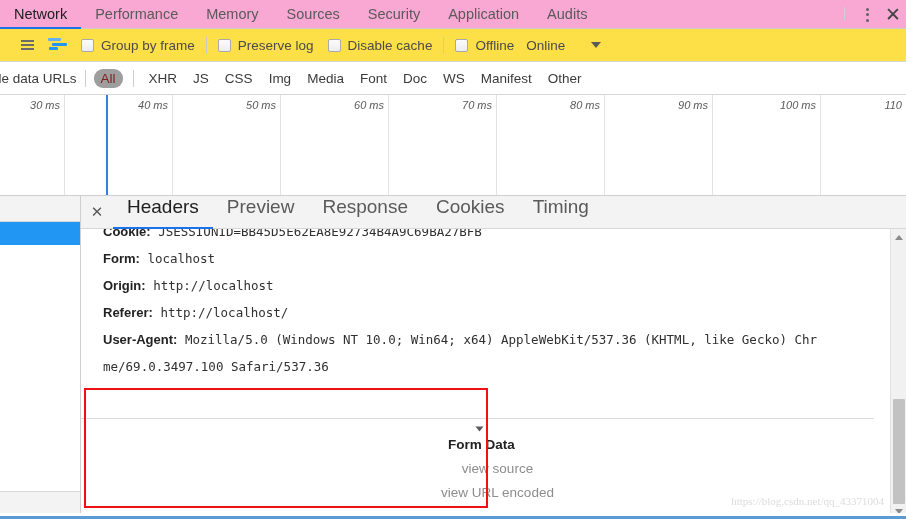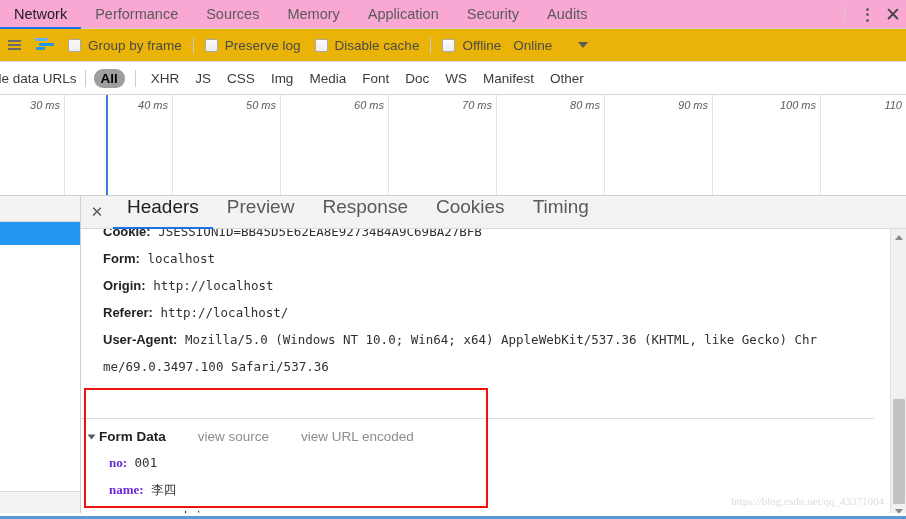--- a/index.html
+++ b/index.html
@@ -39,23 +39,23 @@
     display: flex; align-items: center; justify-content: center;
     width: 26px; height: 29px; color: #5f6368;
   }
   .dots { display: flex; flex-direction: column; gap: 2.5px; align-items: center; }
   .dots i { width: 3px; height: 3px; background: #5f6368; border-radius: 50%; display: block; }
   .close-x { font-size: 19px; color: #444; line-height: 1; font-weight: 300; }
 
   
   .net-toolbar {
     position: absolute; left: 0; top: 29px; width: 906px; height: 33px;
-    background: #eab308;
+    background: #fde047;
     border-bottom: 1px solid #d8d8d8;
-    display: flex; align-items: center; padding-left: 5px;
+    display: flex; align-items: center; padding-left: 18px;
   }
   .tb-item { display: flex; align-items: center; height: 100%; }
   .hamburger { width: 18px; display: flex; flex-direction: column; gap: 2px; padding-left: 3px; }
   .hamburger i { height: 2px; background: #6b6b6b; display: block; }
   .hamburger i:nth-child(1) { width: 13px; }
   .hamburger i:nth-child(2) { width: 13px; }
   .hamburger i:nth-child(3) { width: 13px; }
   .waterfall { width: 22px; height: 16px; margin-left: 11px; position: relative; }
   .waterfall i { position: absolute; height: 3px; background: #2196f3; display: block; border-radius: 1px; }
   .waterfall i:nth-child(1) { top: 1px;  left: 1px;  width: 13px; background:#60b2f5; }
@@ -78,21 +78,21 @@
     position: absolute; left: 0; top: 62px; width: 906px; height: 33px;
     background: #ffffff; border-bottom: 1px solid #d8d8d8;
     display: flex; align-items: center;
   }
   .filter-clip { font-size: 13.5px; color: #3b3b3b; white-space: nowrap; margin-left: -6px; }
   .fsep { width: 1px; height: 17px; background: #cecece; margin: 0 8px; }
   .ftype {
     font-size: 13.5px; color: #3b3b3b; padding: 2px 7px; border-radius: 9px;
     white-space: nowrap; margin-right: 2px;
   }
-  .ftype.active { background: #9e9e9e; color: #000000; font-weight: bold; }
+  .ftype.active { background: #9e9e9e; color: #7f1d1d; }
 
   
   .overview {
     position: absolute; left: 0; top: 95px; width: 906px; height: 101px;
     background: #ffffff; border-bottom: 1px solid #cfcfcf; overflow: hidden; font-style: italic;
   }
   .ruler-tick {
     position: absolute; top: 0; bottom: 0; border-left: 1px solid #e3e3e3;
   }
   .ruler-tick span {
@@ -151,21 +151,21 @@
     font-weight: bold; color: #222; font-size: 13px;
   }
   .hdr-cont { padding-left: 22px; }
 
   
   .formdata {
     position: absolute; left: 0; right: 16px; top: 189px;
     border-top: 1px solid #dcdcdc; padding-top: 6px;
   }
   .fd-head {
-    display: flex; align-items: center; padding-left: 8px; line-height: 24px;
+    display: flex; align-items: center; padding-left: 8px; line-height: 24px; flex-direction: column;
   }
   .tri {
     width: 0; height: 0; border-left: 5px solid #5a5a5a;
     border-top: 4px solid transparent; border-bottom: 4px solid transparent;
     margin-right: 5px;
     transform: rotate(90deg);
   }
   .fd-title { font-size: 13.5px; font-weight: bold; color: #222; }
   .fd-link { font-size: 13.5px; color: #8d8d8d; margin-left: 32px; white-space: nowrap; }
   .fd-row {
@@ -218,30 +218,30 @@
 <div id="app">
 
   <div class="panel-tabs">
     <div class="panel-tab active">
         <span>Network</span>
       </div>
     <div class="panel-tab">
         <span>Performance</span>
       </div>
     <div class="panel-tab">
+        <span>Memory</span>
+      </div>
+    <div class="panel-tab">
         <span>Sources</span>
       </div>
     <div class="panel-tab">
-        <span>Memory</span>
+        <span>Security</span>
       </div>
     <div class="panel-tab">
         <span>Application</span>
-      </div>
-    <div class="panel-tab">
-        <span>Security</span>
       </div>
     <div class="panel-tab">
         <span>Audits</span>
       </div>
     <div class="tabs-spacer"></div>
     <div class="vsep"></div>
     <div class="icon-btn">
       <span class="dots">
           <i></i>
           <i></i>

